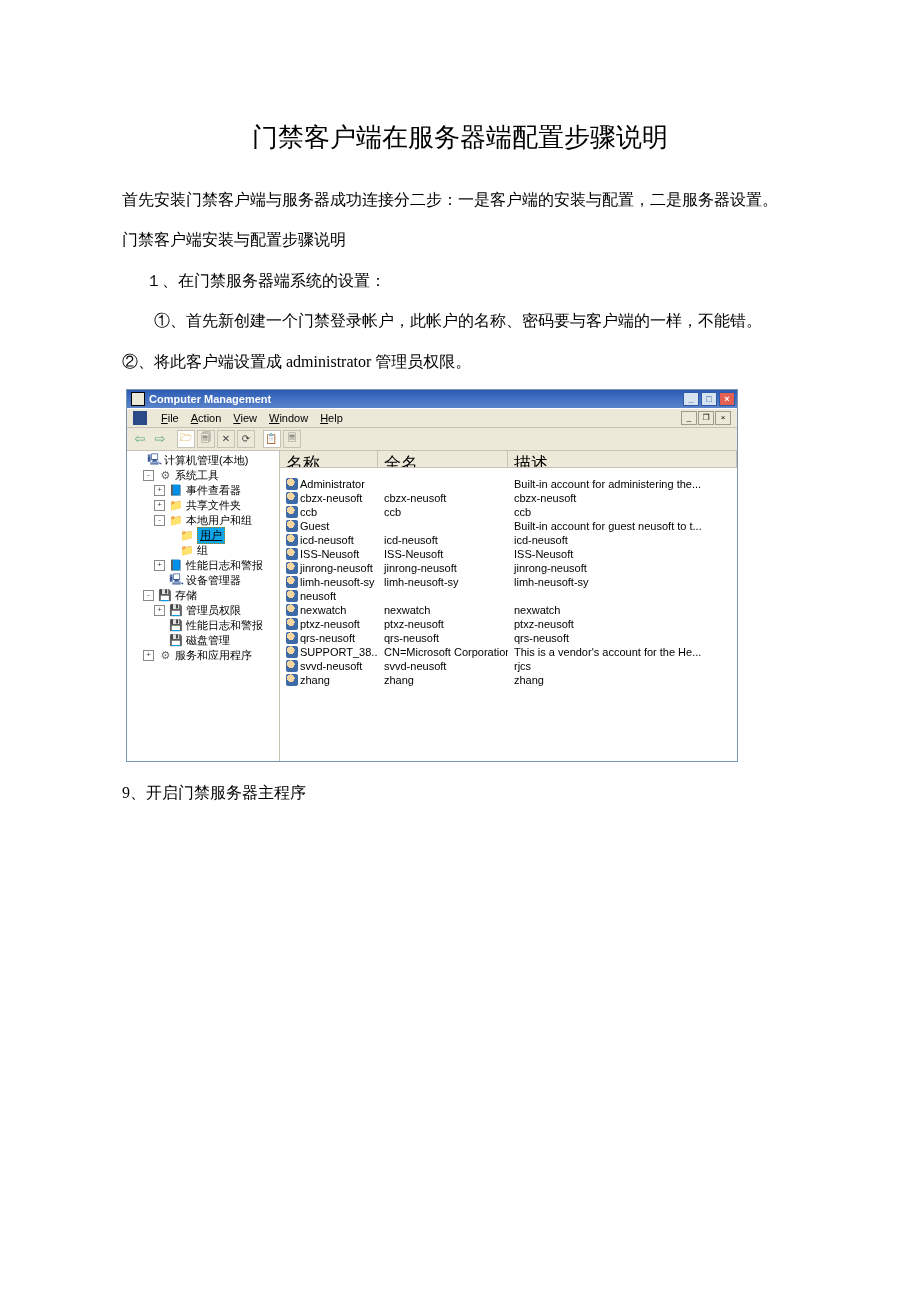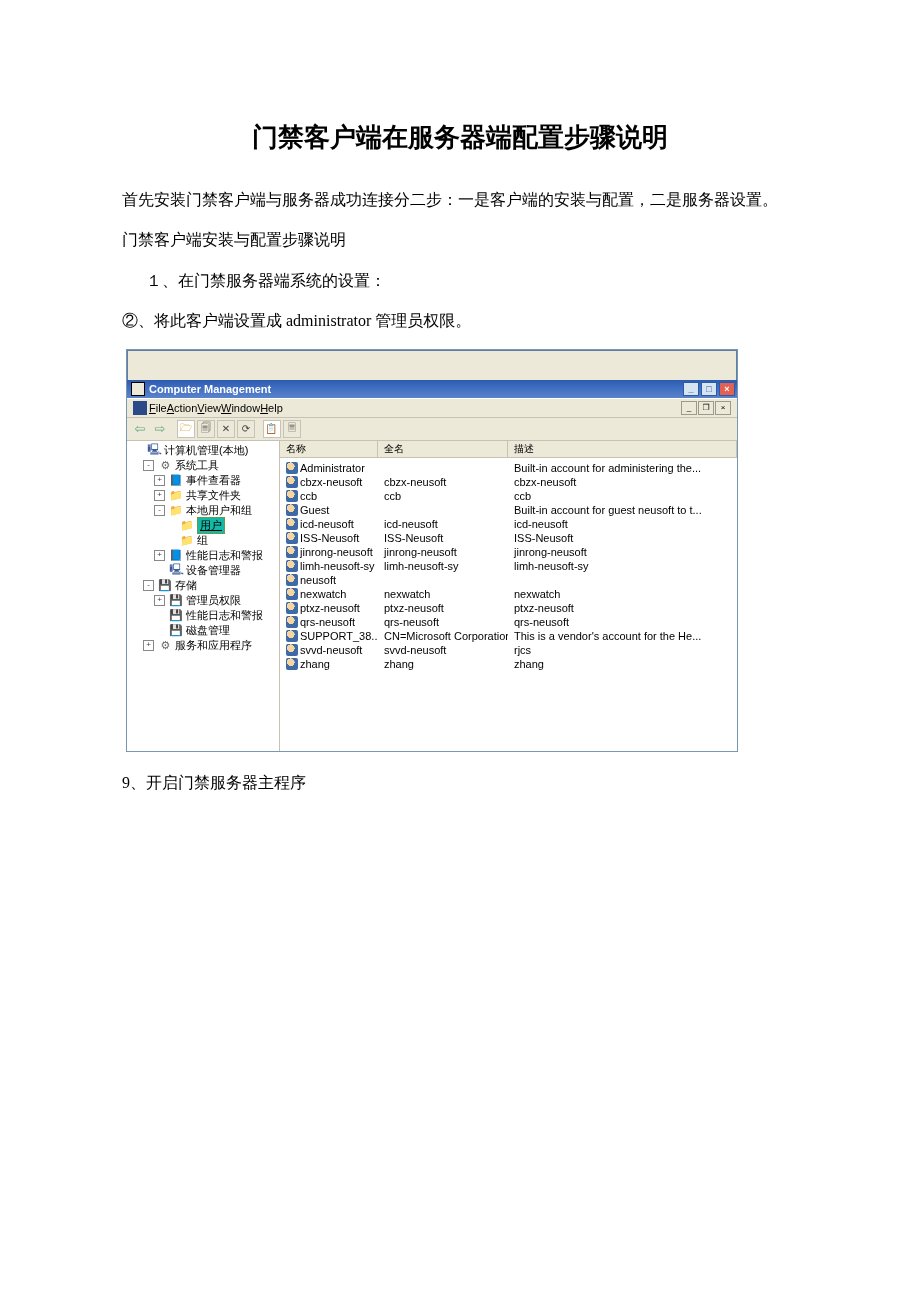--- a/index.html
+++ b/index.html
@@ -8,21 +8,21 @@
     font-family: "SimSun", "宋体", serif;
     font-size: 16px;
     color: #000;
     width: 920px;
   }
   .page {
     padding: 120px 90px 60px 90px;
   }
   h1.title {
     font-family: "SimHei", "黑体", sans-serif;
-    font-weight: bold;
+    font-weight: normal;
     font-size: 26px;
     text-align: center;
     margin: 0 0 30px 0;
   }
   p.line {
     margin: 10px 0;
     line-height: 1.9;
     text-indent: 2em;
   }
   p.indent-extra {
@@ -39,21 +39,20 @@
     box-shadow: 0 0 0 1px #5f7ea1 inset;
   }
   .titlebar {
     display: flex;
     align-items: center;
     height: 18px;
     background: linear-gradient(#2b5ab0, #3d6cc0 40%, #5a83ca);
     color: #fff;
     padding: 0 2px 0 4px;
     font-weight: bold;
-    margin-top: 30px;
   }
   .titlebar .t-icon {
     width: 14px; height: 14px;
     background: #ece9d8;
     margin-right: 4px;
     border: 1px solid #000;
     box-sizing: border-box;
   }
   .titlebar .spacer { flex: 1; }
   .win-btns { display: flex; gap: 2px; }
@@ -61,20 +60,21 @@
     width: 16px; height: 14px;
     background: #d6e4f2;
     border: 1px solid #2b59a6;
     box-sizing: border-box;
     display: flex; align-items: center; justify-content: center;
     font-size: 9px; color: #2a4c88; font-weight: bold;
   }
   .menubar {
     display: flex;
     align-items: center;
+    gap: 12px;
     padding: 2px 6px;
     background: #ece9d8;
     border-top: 1px solid #fff;
     border-bottom: 1px solid #c6c3b6;
   }
   .menubar .m-icon {
     width: 14px; height: 14px;
     background: #2b4b88;
     margin-right: 2px;
   }
@@ -132,63 +132,63 @@
     gap: 3px;
     white-space: nowrap;
     padding: 0 0;
     height: 15px;
     font-size: 11px;
   }
   .tree-icon { width: 13px; height: 13px; display: flex; align-items: center; justify-content: center; font-size: 11px; }
   .pm { width: 9px; height: 9px; border: 1px solid #888; font-size: 8px; line-height: 7px; text-align: center; margin-right: 2px; color: #444; background: #fff;}
   .pm.blank { border: none; width: 11px; }
   .ind { display: inline-block; }
-  .tree-sel { background: #14b8a6; border: 1px dotted #a88200; padding: 0 2px; text-decoration: underline; }
+  .tree-sel { background: #0ea5e9; border: 1px dotted #a88200; padding: 0 2px; text-decoration: underline; }
   .folder { color: #e5bb34; }
   .book { color: #5a8c38; }
   .gear { color: #6a6a6a; }
   .disk { color: #6a6a6a; }
   .pc { color: #3a5a98; }
   .list {
     flex: 1;
     display: flex;
     flex-direction: column;
     background: #fff;
   }
   .list-head {
     display: flex;
     background: #ece9d8;
     border-bottom: 1px solid #c6c3b6;
     height: 16px;
   }
   .col {
     border-right: 1px solid #c6c3b6;
     padding: 1px 6px;
-    font-size: 10px;
+    font-size: 17px;
     box-sizing: border-box;
     overflow: hidden;
     white-space: nowrap;
   }
   .col.name { width: 98px; }
   .col.full { width: 130px; }
   .col.desc { flex: 1; }
   .list-body { flex: 1; overflow: hidden; }
   .row {
     display: flex;
     height: 14px;
     font-size: 11px;
   }
   .cell {
     padding: 16px 6px;
     overflow: hidden;
     white-space: nowrap;
     text-overflow: ellipsis;
     box-sizing: border-box;
     display: flex;
-    align-items: flex-end;
+    align-items: center;
   }
   .cell.name { width: 98px; gap: 2px;}
   .cell.full { width: 130px; }
   .cell.desc { flex: 1; }
   .user-icon {
     width: 12px; height: 12px;
     background: radial-gradient(circle at 40% 35%, #f6d6a0 35%, transparent 36%), #3e6aa8;
     border-radius: 2px;
     flex-shrink: 0;
   }
@@ -208,20 +208,21 @@
 </style>
 </head>
 <body>
 
 <div class="page">
   <h1 class="title">门禁客户端在服务器端配置步骤说明</h1>
 
   <p class="line">首先安装门禁客户端与服务器成功连接分二步：一是客户端的安装与配置，二是服务器设置。</p>
   <p class="line">门禁客户端安装与配置步骤说明</p>
   <p class="line indent-extra">１、在门禁服务器端系统的设置：</p>
+  <p class="line indent-extra" style="text-indent:0;">　　　　<span>①、首先新创建一个门禁登录帐户，此帐户的名称、密码要与客户端的一样，不能错。</span></p>
   <p class="line">②、将此客户端设置成 administrator 管理员权限。</p>
 
   <div class="screenshot watermark">
     <div class="titlebar">
       <span class="t-icon"></span>
       <span>Computer Management</span>
       <span class="spacer"></span>
       <div class="win-btns">
         <div class="win-btn">_</div>
         <div class="win-btn">□</div>

